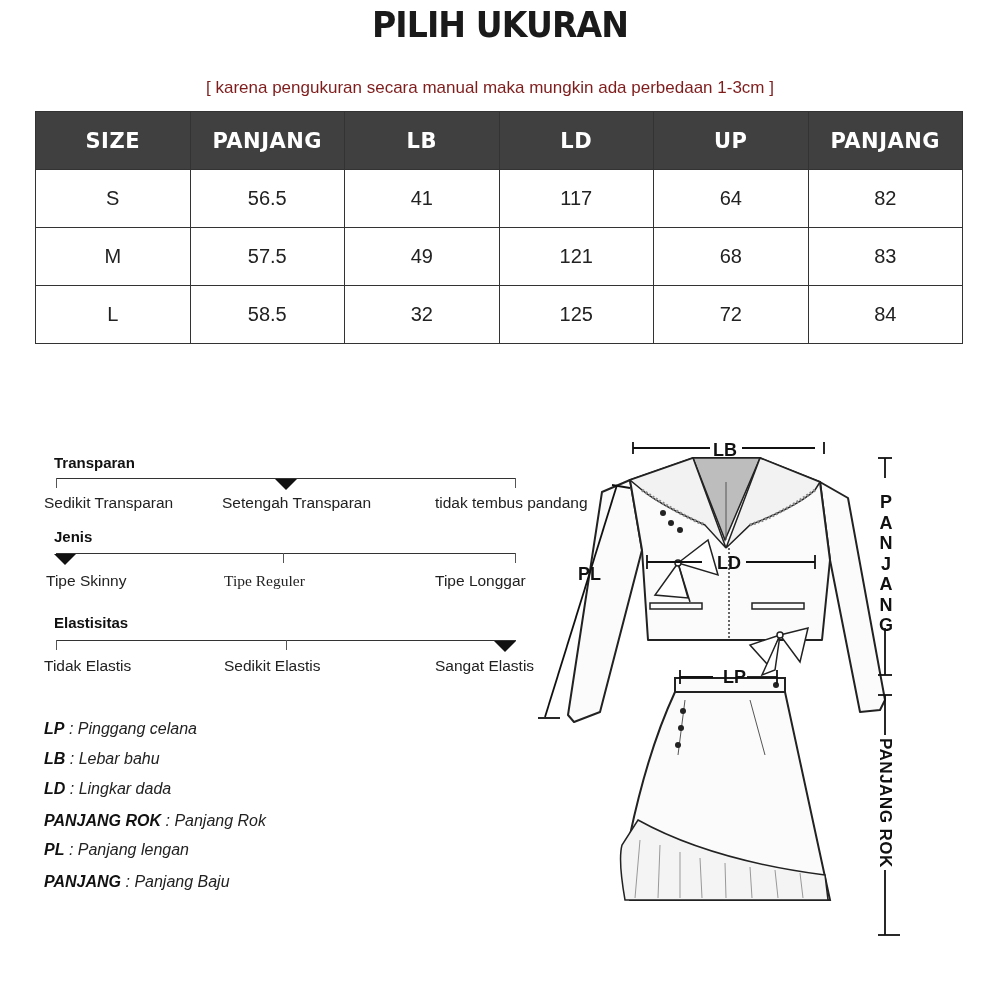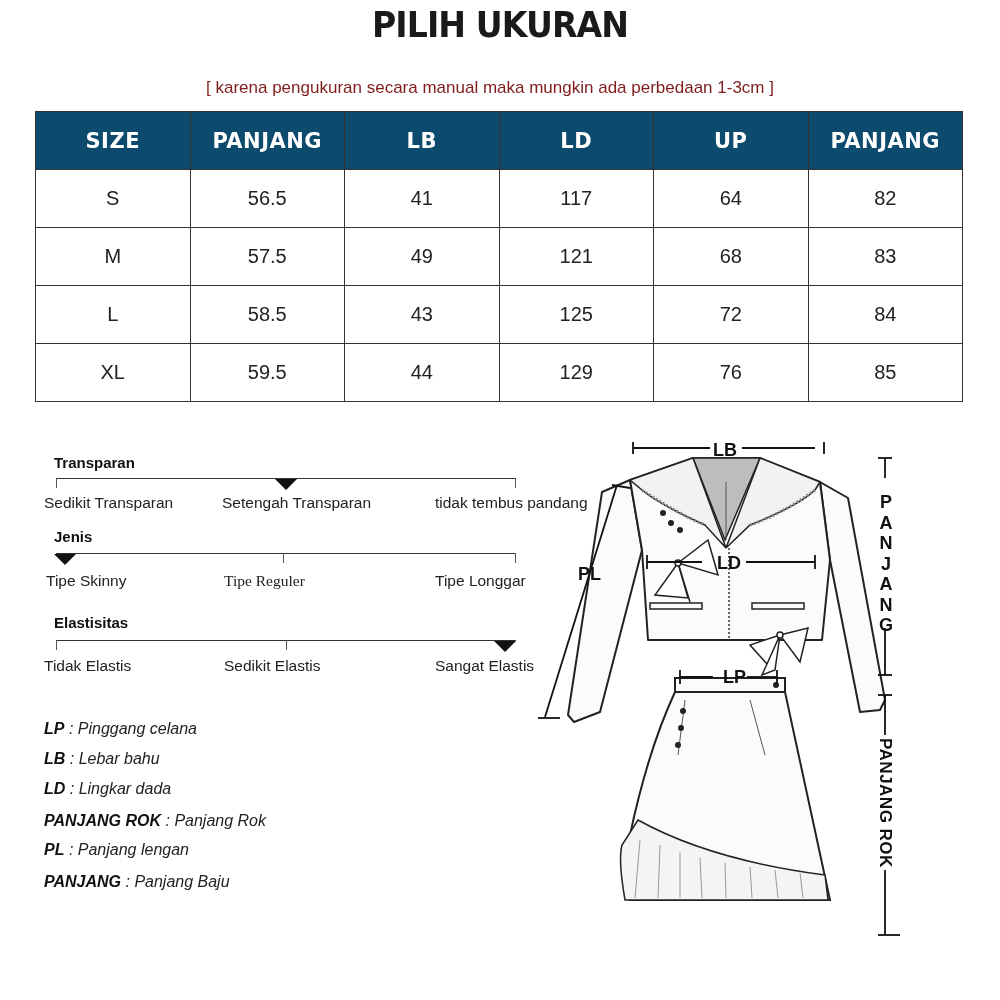--- a/index.html
+++ b/index.html
@@ -1,20 +1,20 @@
 <!DOCTYPE html>
 <html><head>
 <meta charset="utf-8">
 <style>
   html, body { margin:0; padding:0; background:#fff; }
   body { width:1000px; height:1000px; position:relative; overflow:hidden; font-family:"Liberation Sans", sans-serif; color:#111; }
   .title { position:absolute; top:4px; left:0; width:1000px; text-align:center; font-family:"DejaVu Sans", sans-serif; font-weight:bold; font-size:36px; letter-spacing:-1px; color:#1a1a1a; transform:scaleX(0.92); }
   .subtitle { position:absolute; top:78px; left:0; width:980px; text-align:center; font-size:17px; color:#7f1d1d; }
   table.size { position:absolute; top:111px; left:35px; width:928px; border-collapse:collapse; table-layout:fixed; }
-  table.size th { background:#0c4a6e; color:#fff; font-family:"DejaVu Sans", sans-serif; font-weight:bold; font-size:21px; height:55px; border:1px solid #333; letter-spacing:0.5px; }
+  table.size th { background:#404040; color:#fff; font-family:"DejaVu Sans", sans-serif; font-weight:bold; font-size:21px; height:55px; border:1px solid #333; letter-spacing:0.5px; }
   table.size td { height:55px; border:1px solid #333; text-align:center; font-size:20px; color:#222; }
   .scale { position:absolute; left:44px; width:560px; }
   .scale .lbl { position:absolute; left:10px; font-weight:bold; font-size:15px; }
   .scale .line { position:absolute; left:12px; width:460px; border-top:1.5px solid #333; }
   .scale .tick { position:absolute; width:1px; height:10px; background:#555; }
   .scale .mark { position:absolute; width:0; height:0; border-left:11px solid transparent; border-right:11px solid transparent; border-top:11px solid #111; }
   .scale .opt { position:absolute; font-size:15.5px; color:#222; white-space:nowrap; }
   .legend { position:absolute; left:44px; top:720px; }
   .legend .row { font-size:16px; color:#222; position:absolute; white-space:nowrap;font-style:italic; }
   .legend b { font-weight:bold; color:#111; }
@@ -51,32 +51,24 @@
       <td>M</td>
       <td>57.5</td>
       <td>49</td>
       <td>121</td>
       <td>68</td>
       <td>83</td>
     </tr>
     <tr>
       <td>L</td>
       <td>58.5</td>
-      <td>43</td>
+      <td>32</td>
       <td>125</td>
       <td>72</td>
       <td>84</td>
-    </tr>
-    <tr>
-      <td>XL</td>
-      <td>59.5</td>
-      <td>44</td>
-      <td>129</td>
-      <td>76</td>
-      <td>85</td>
     </tr>
   </tbody>
 </table>
 
 <div class="scale" style="top:454px;height:60px;">
   <div class="lbl" style="top:0;">Transparan</div>
   <div class="line" style="top:24px;"></div>
   <div class="tick" style="top:24px;left:12px;"></div>
   <div class="tick" style="top:24px;left:471px;"></div>
   <div class="mark" style="top:25px;left:231px;"></div>

